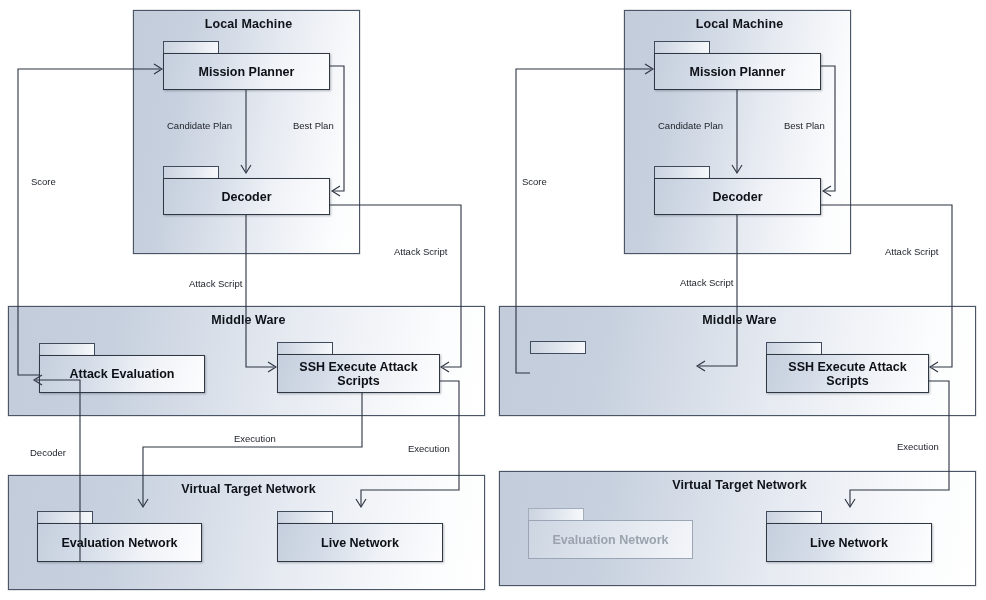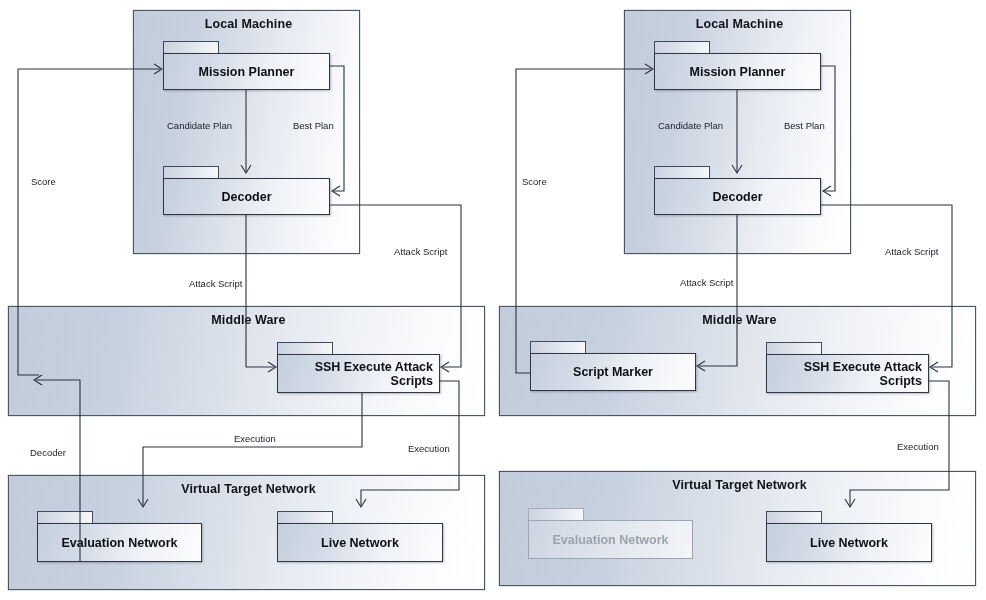--- a/index.html
+++ b/index.html
@@ -40,21 +40,21 @@
     border:1px solid #3f4a5c;
     background:linear-gradient(100deg,#cad3e0 0%,#dde3ec 45%,#f7f9fb 100%);
   }
   .comp .body{
     position:absolute;
     left:0;top:12px;right:0;bottom:0;
     box-sizing:border-box;
     border:1px solid #2f3743;
     background:linear-gradient(105deg,#c5cfdd 0%,#d3dbe7 28%,#eef1f6 62%,#fdfdfe 100%);
     display:flex;align-items:center;justify-content:center;
-    text-align:right;
+    text-align:center;
     box-shadow:1px 1px 2px rgba(30,40,55,.30);
   }
   .comp .label{
     font-size:12.5px;
     font-weight:bold;
     color:#0d1016;
     line-height:1.12;
     padding:0 6px;
   }
   .comp.disabled .body{
@@ -112,20 +112,26 @@
     </div>
   </div>
 
   <div class="comp" style="left:163px;top:166px;width:167px;height:49px;">
     <div class="tab" style="width:56px;"></div>
     <div class="body">
       <span class="label">Decoder</span>
     </div>
   </div>
 
+  <div class="comp" style="left:39px;top:343px;width:166px;height:50px;">
+    <div class="tab" style="width:56px;"></div>
+    <div class="body">
+      <span class="label">Attack Evaluation</span>
+    </div>
+  </div>
 
   <div class="comp" style="left:277px;top:342px;width:163px;height:51px;">
     <div class="tab" style="width:56px;"></div>
     <div class="body">
       <span class="label">SSH Execute Attack Scripts</span>
     </div>
   </div>
 
   <div class="comp" style="left:37px;top:511px;width:165px;height:51px;">
     <div class="tab" style="width:56px;"></div>
@@ -162,23 +168,20 @@
 
   <div class="comp" style="left:654px;top:166px;width:167px;height:49px;">
     <div class="tab" style="width:56px;"></div>
     <div class="body">
       <span class="label">Decoder</span>
     </div>
   </div>
 
   <div class="comp" style="left:530px;top:341px;width:166px;height:50px;">
     <div class="tab" style="width:56px;"></div>
-    <div class="body">
-      <span class="label">Script Marker</span>
-    </div>
   </div>
 
   <div class="comp" style="left:766px;top:342px;width:163px;height:51px;">
     <div class="tab" style="width:56px;"></div>
     <div class="body">
       <span class="label">SSH Execute Attack Scripts</span>
     </div>
   </div>
 
   <div class="comp disabled" style="left:528px;top:508px;width:165px;height:51px;">

